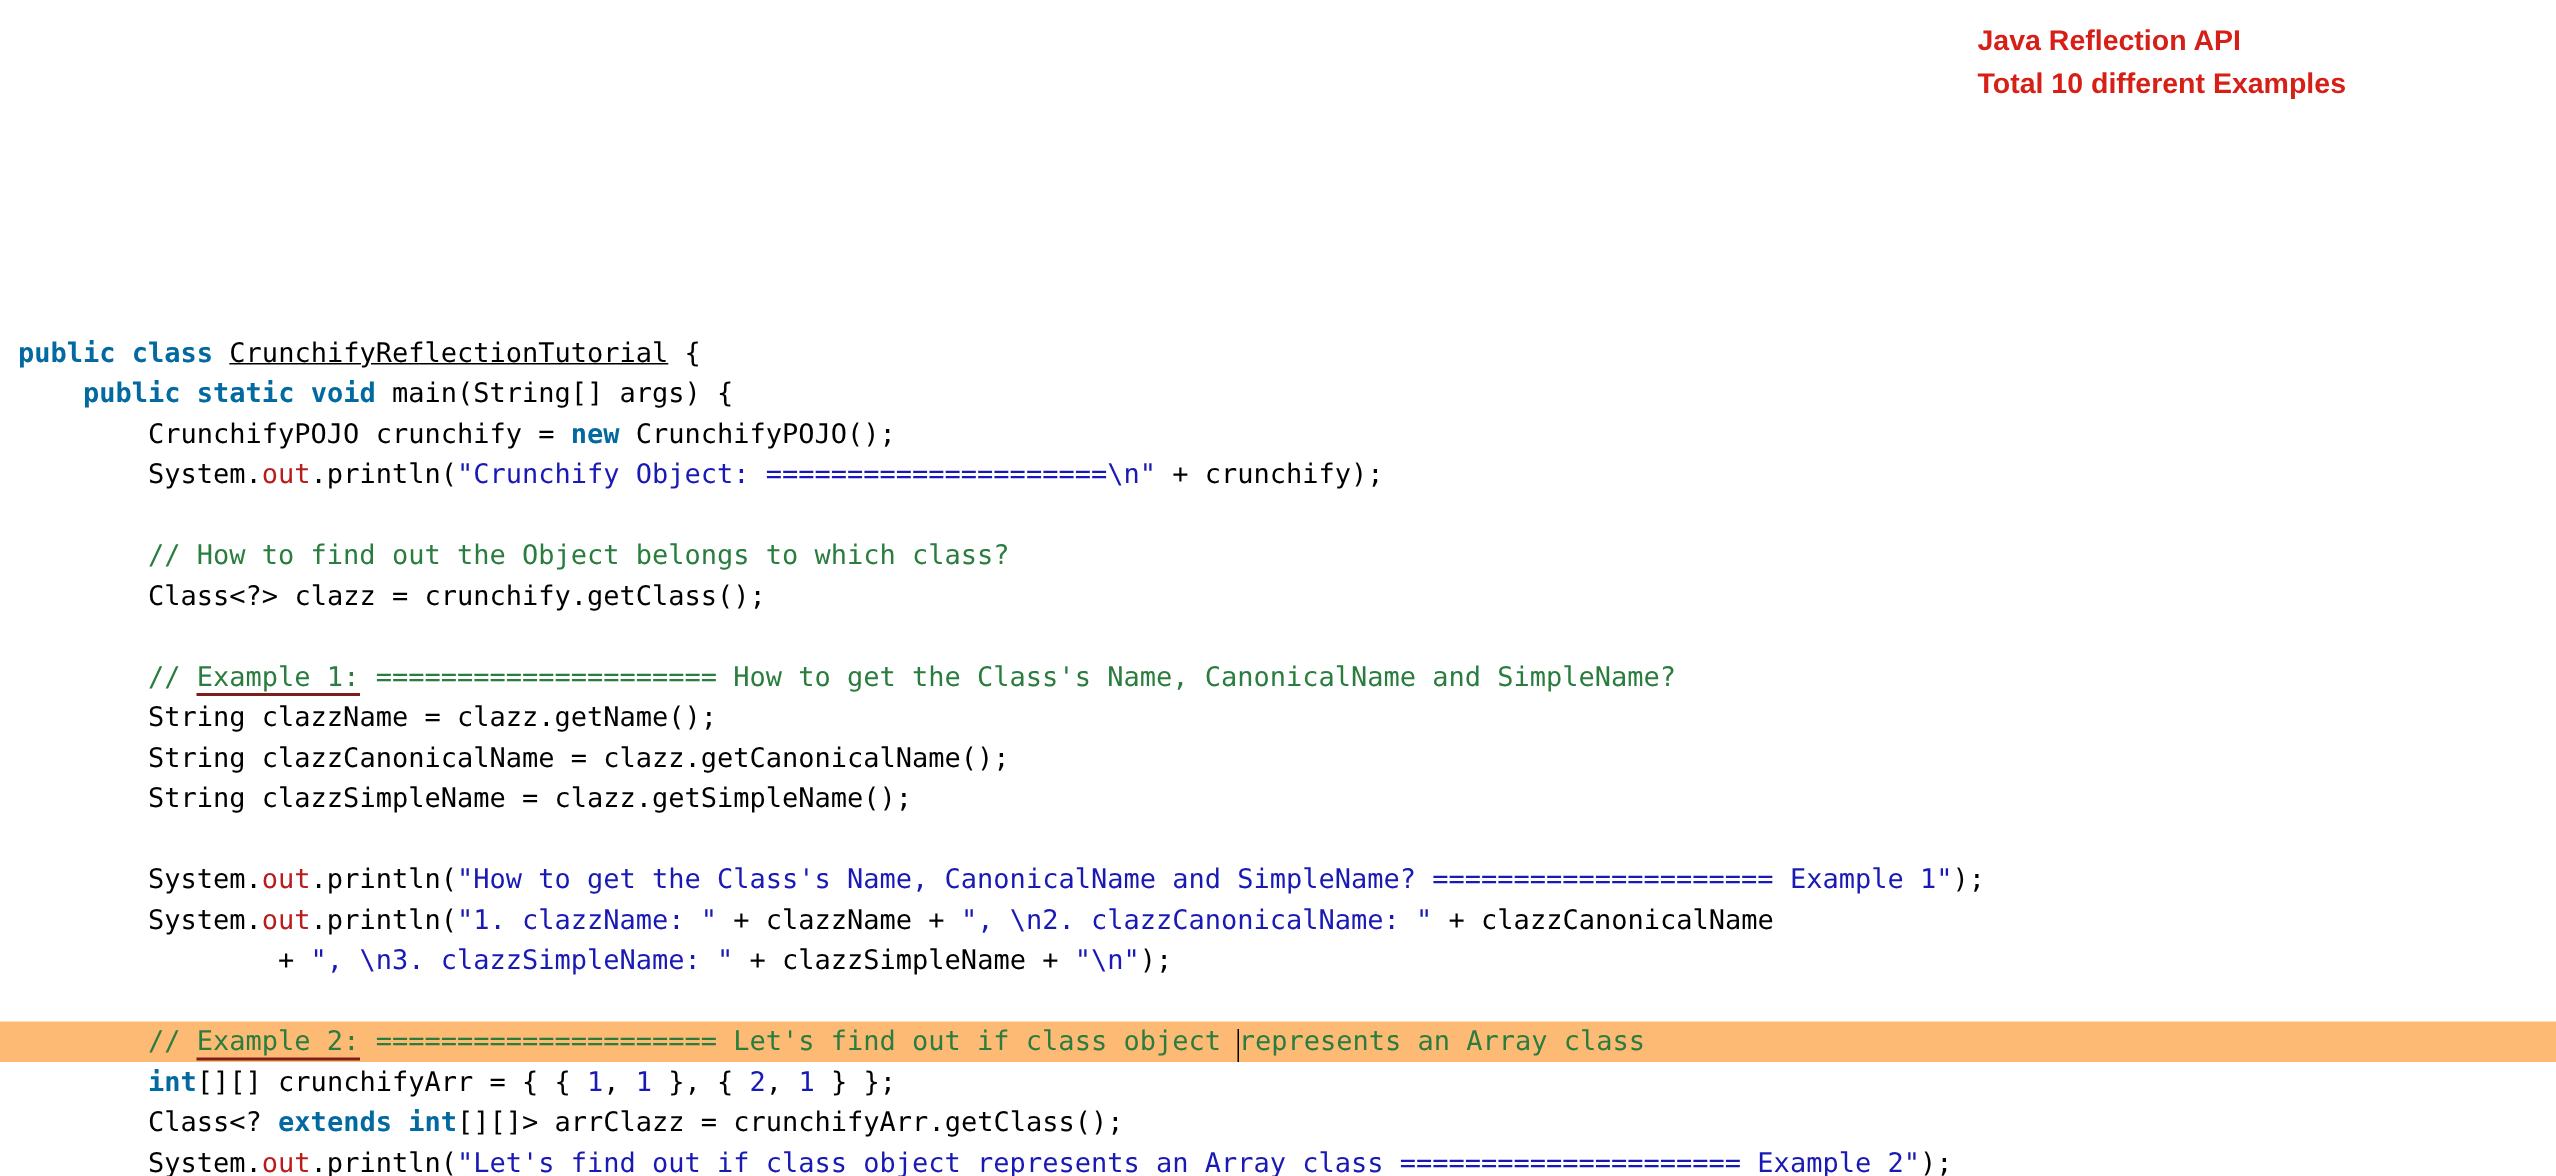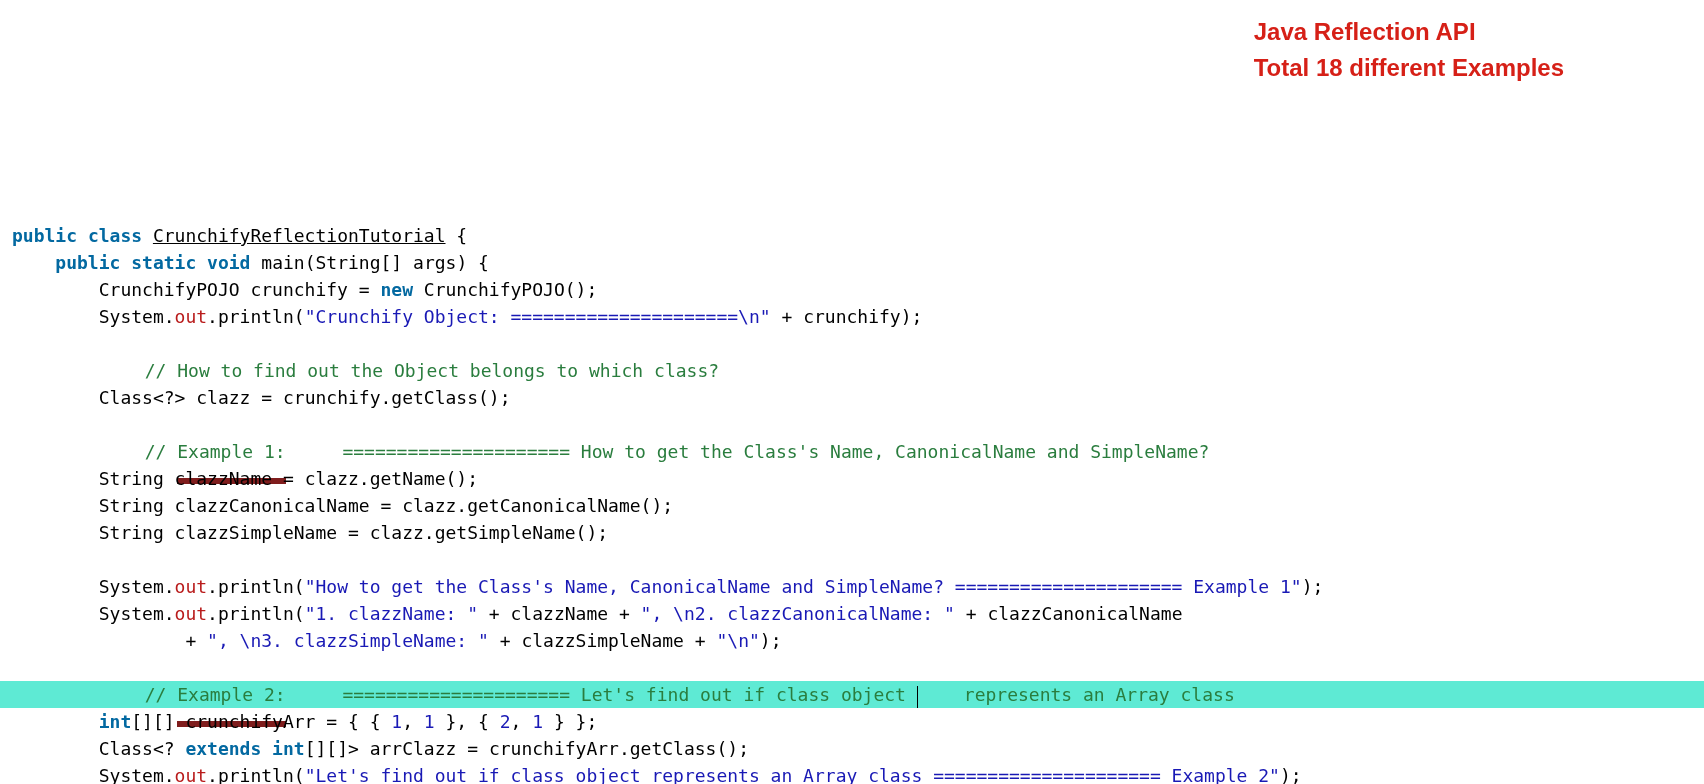--- a/index.html
+++ b/index.html
@@ -8,45 +8,45 @@
       font-size: 18px;
       line-height: 1.5;
       background: #ffffff;
       white-space: pre;
       padding: 6px 0 6px 12px;
       position: relative;
       width: 1704px;
     }
     .line { display: block; min-height: 27px; }
     .line-highlight {
-      background: #5eead4;
+      background: #fdba74;
       display: block;
       margin-left: -12px;
       padding-left: 12px;
       width: calc(100% + 12px);
     }
     .kw { color: #0369a1; font-weight: bold; }
     .cls { color: #000000; text-decoration: underline; }
     .var { color: #000000; }
     .field { color: #b91c1c; }
     .str { color: #1919b5; }
     .num { color: #1919b5; }
-    .cmt { color: #2a7d3e; margin-left: 46px; }
+    .cmt { color: #2a7d3e; }
     .cmt-underline {
       color: #2a7d3e;
-      border-bottom: 6px solid #7f1d1d;
-      padding-bottom: 16px;
+      border-bottom: 2px solid #7f1d1d;
+      padding-bottom: 0px;
     }
     .callout {
       position: absolute;
       top: 14px;
       right: 140px;
       color: #d62017;
       font-family: -apple-system, BlinkMacSystemFont, 'Segoe UI', Helvetica, Arial, sans-serif;
-      font-size: 24px;
+      font-size: 19px;
       font-weight: bold;
       line-height: 1.5;
       white-space: normal;
       text-align: left;
     }
     .cursor {
       display: inline-block;
       width: 0;
       height: 1.2em;
       border-left: 1.5px solid #000;
@@ -55,21 +55,21 @@
       top: 2px;
     }
   </style>
 </head>
 <body>
 
 
 
 <div class="callout">
   <div>Java Reflection API</div>
-  <div>Total 18 different Examples</div>
+  <div>Total 10 different Examples</div>
 </div>
 
 
 
 <div><span class="line"><span class="kw">public</span> <span class="kw">class</span> <span class="cls">CrunchifyReflectionTutorial</span><span> {</span></span><span class="line">    <span class="kw">public</span> <span class="kw">static</span> <span class="kw">void</span> <span>main</span><span>(String[] args) {</span></span><span class="line">        <span>CrunchifyPOJO </span><span class="var">crunchify</span><span> = </span><span class="kw">new</span><span> CrunchifyPOJO();</span></span><span class="line">        <span>System.</span><span class="field">out</span><span>.println(</span><span class="str">"Crunchify Object: =====================</span><span class="str">\n</span><span class="str">"</span><span> + </span><span class="var">crunchify</span><span>);</span></span><span class="line"> </span><span class="line">        <span class="cmt">// How to find out the Object belongs to which class?</span></span><span class="line">        <span>Class&lt;?&gt; </span><span class="var">clazz</span><span> = </span><span class="var">crunchify</span><span>.getClass();</span></span><span class="line"> </span><span class="line">        <span class="cmt">// </span><span class="cmt-underline">Example 1:</span><span class="cmt"> ===================== How to get the Class's Name, CanonicalName and SimpleName?</span></span><span class="line">        <span>String </span><span class="var">clazzName</span><span> = </span><span class="var">clazz</span><span>.getName();</span></span><span class="line">        <span>String </span><span class="var">clazzCanonicalName</span><span> = </span><span class="var">clazz</span><span>.getCanonicalName();</span></span><span class="line">        <span>String </span><span class="var">clazzSimpleName</span><span> = </span><span class="var">clazz</span><span>.getSimpleName();</span></span><span class="line"> </span><span class="line">        <span>System.</span><span class="field">out</span><span>.println(</span><span class="str">"How to get the Class's Name, CanonicalName and SimpleName? ===================== Example 1"</span><span>);</span></span><span class="line">        <span>System.</span><span class="field">out</span><span>.println(</span><span class="str">"1. clazzName: "</span><span> + </span><span class="var">clazzName</span><span> + </span><span class="str">", </span><span class="str">\n</span><span class="str">2. clazzCanonicalName: "</span><span> + </span><span class="var">clazzCanonicalName</span></span><span class="line">                <span>+ </span><span class="str">", </span><span class="str">\n</span><span class="str">3. clazzSimpleName: "</span><span> + </span><span class="var">clazzSimpleName</span><span> + </span><span class="str">"</span><span class="str">\n</span><span class="str">"</span><span>);</span></span><span class="line"> </span><span class="line-highlight">        <span class="cmt">// </span><span class="cmt-underline">Example 2:</span><span class="cmt"> ===================== Let's find out if class object </span><span class="cursor"></span><span class="cmt">represents an Array class</span></span><span class="line">        <span class="kw">int</span><span>[][] </span><span class="var">crunchifyArr</span><span> = { { </span><span class="num">1</span><span>, </span><span class="num">1</span><span> }, { </span><span class="num">2</span><span>, </span><span class="num">1</span><span> } };</span></span><span class="line">        <span>Class&lt;? </span><span class="kw">extends</span><span> </span><span class="kw">int</span><span>[][]&gt; </span><span class="var">arrClazz</span><span> = </span><span class="var">crunchifyArr</span><span>.getClass();</span></span><span class="line">        <span>System.</span><span class="field">out</span><span>.println(</span><span class="str">"Let's find out if class object represents an Array class ===================== Example 2"</span><span>);</span></span></div>
 
 
 
 
 </body></html>

